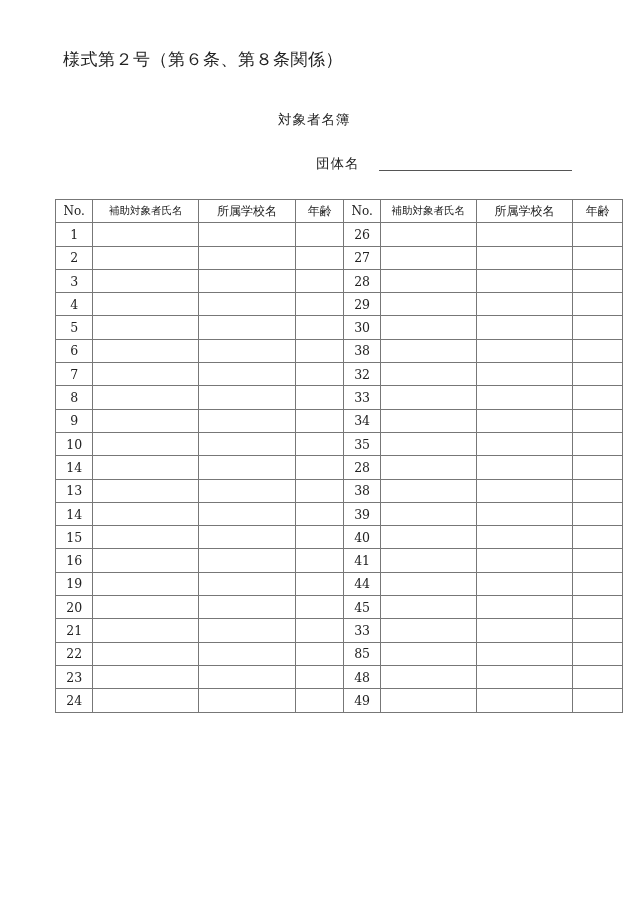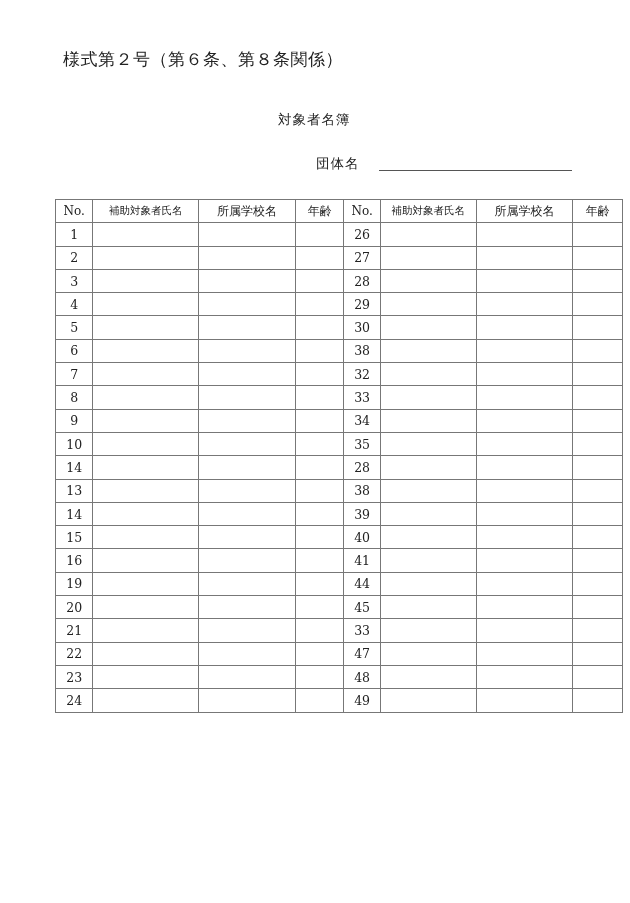--- a/index.html
+++ b/index.html
@@ -230,21 +230,21 @@
         <td>33</td>
         <td></td>
         <td></td>
         <td></td>
       </tr>
       <tr>
         <td>22</td>
         <td></td>
         <td></td>
         <td></td>
-        <td>47</td>
+        <td>85</td>
         <td></td>
         <td></td>
         <td></td>
       </tr>
       <tr>
         <td>23</td>
         <td></td>
         <td></td>
         <td></td>
         <td>48</td>

